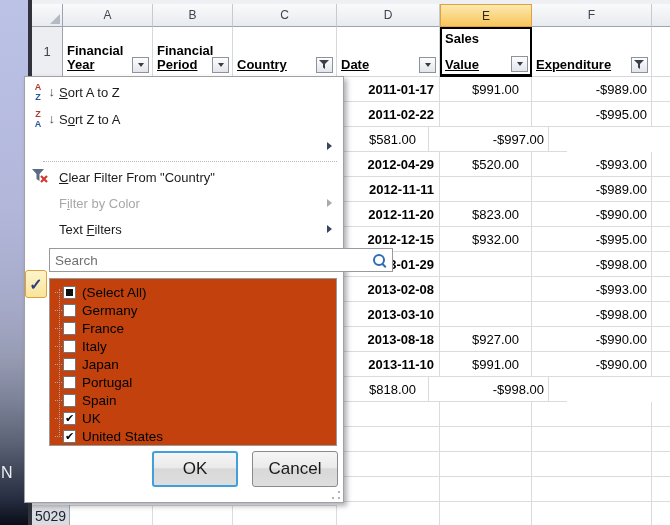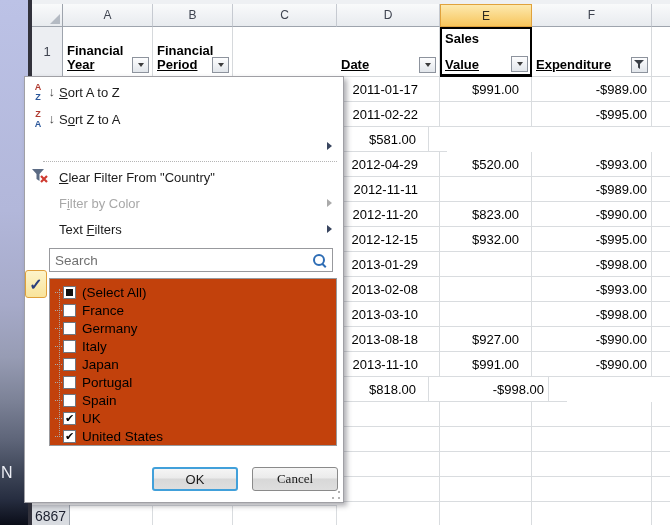--- a/index.html
+++ b/index.html
@@ -42,21 +42,21 @@
     border:1px solid #8d939d;background:linear-gradient(#fdfdfe,#e2e6eb);display:flex;align-items:center;justify-content:center;}
   .dd-tri{width:0;height:0;border-left:3.5px solid transparent;border-right:3.5px solid transparent;border-top:4px solid #3c3c3c;}
   .fn-btn{position:absolute;right:3px;bottom:3px;width:17px;height:16px;box-sizing:border-box;
     border:1px solid #8d939d;background:linear-gradient(#fdfdfe,#e2e6eb);display:flex;align-items:center;justify-content:center;gap:1px;}
 
   
   .grid{position:absolute;left:305px;top:77px;width:333px;}
   .grow{display:flex;height:25px;box-sizing:border-box;}
   .gc{box-sizing:border-box;border-right:1px solid #d9dcdf;border-bottom:1px solid #d9dcdf;
     font-size:13px;color:#000;display:flex;align-items:center;justify-content:flex-end;white-space:nowrap;}
-  .gc.d{width:103px;padding-right:21px;}
+  .gc.d{width:103px;padding-right:5px;font-weight:bold;}
   .gc.s{width:92px;padding-right:12px;}
   .gc.e{width:120px;padding-right:4px;}
   .gc.g{width:18px;border-right:none;}
 
   
   .bot-rowhead{position:absolute;left:0;top:505px;width:38px;height:20px;background:#d9dce1;
     border-right:1px solid #9ea4ad;box-sizing:border-box;text-align:center;font-size:14px;color:#1d2130;padding-top:3px;}
   .bot-cell{position:absolute;top:505px;height:20px;background:#fff;box-sizing:border-box;
     border-top:1px solid #d9dcdf;border-right:1px solid #d9dcdf;}
 
@@ -74,44 +74,44 @@
   .msep{position:absolute;left:18px;right:6px;border-top:1px dotted #b5b5b5;height:0;}
 
   .sort-icon{position:absolute;left:7px;top:50%;margin-top:-10px;width:24px;height:20px;}
   .sort-icon .lt{position:absolute;left:1px;width:10px;font:bold 9px/9px "Liberation Sans",sans-serif;text-align:center;}
   .sort-icon .t{top:0;color:#b03a30;} .sort-icon .b{bottom:1px;color:#2b579a;}
   .sort-icon .ar{position:absolute;right:1px;top:1px;font-size:13px;color:#444;}
 
   .clear-icon{position:absolute;left:7px;top:50%;margin-top:-8px;}
 
   
-  .search-wrap{position:absolute;left:24px;top:171px;width:284px;height:24px;}
+  .search-wrap{position:absolute;left:24px;top:171px;width:344px;height:24px;}
   .search-wrap input{width:100%;height:100%;box-sizing:border-box;border:1px solid #98999d;
     padding:2px 24px 2px 5px;font-family:"Liberation Sans",sans-serif;font-size:13.5px;color:#1e1e1e;outline:none;}
   .search-wrap input::placeholder{color:#707070;opacity:1;}
   .mag{position:absolute;right:8px;top:6px;width:8px;height:8px;border:2px solid #2e6db5;border-radius:50%;}
   .mag::after{content:"";position:absolute;left:8px;top:7px;width:2px;height:5px;background:#2e6db5;transform:rotate(-45deg);}
 
   
   .listbox{position:absolute;left:24px;top:201px;width:288px;height:168px;border:1px solid #98999d;
     box-sizing:border-box;background:#c2410c;overflow:hidden;padding-top:4px;}
   .tree-line{position:absolute;left:9px;top:10px;height:148px;border-left:1px dotted #a9a9a9;}
   .chk-row{display:flex;align-items:center;height:18px;position:relative;}
   .tree-stub{width:7px;border-top:1px dotted #a9a9a9;margin-left:5px;}
   .cb{width:13px;height:13px;box-sizing:border-box;border:1px solid #6f7680;background:#fff;margin-left:1px;
     position:relative;font:bold 11px/11px "DejaVu Sans",sans-serif;text-align:center;color:#000;}
   .cb.mixed::after{content:"";position:absolute;left:2px;top:2px;right:2px;bottom:2px;background:#121212;}
   .lbl{margin-left:6px;font-size:13.5px;color:#000;white-space:nowrap;}
 
   
-  .btn{position:absolute;top:390px;width:86px;height:24px;box-sizing:border-box;border-radius:3px;
+  .btn{position:absolute;top:374px;width:86px;height:36px;box-sizing:border-box;border-radius:3px;
     background:linear-gradient(#f5f5f5,#ebebeb 45%,#d8d8d8 50%,#dedede);border:1px solid #8a8a8a;
-    font-size:13px;color:#1a1a1a;display:flex;align-items:center;justify-content:center;}
+    font-size:17px;color:#1a1a1a;display:flex;align-items:center;justify-content:center;}
   .btn.ok{left:127px;border:2px solid #41a0da;}
-  .btn.cancel{left:227px;font-family:Liberation Serif, serif;}
+  .btn.cancel{left:227px;}
   .grip{position:absolute;right:2px;bottom:2px;}
 
   
   .check-btn{position:absolute;left:25px;top:270px;width:22px;height:28px;box-sizing:border-box;
     border:1px solid #dfa03b;border-radius:3px;background:linear-gradient(#fdf4ca,#f9e49b);
     display:flex;align-items:center;justify-content:center;color:#2c3f7d;font-size:16px;font-weight:bold;z-index:11;}
 </style>
 </head>
 <body>
 
@@ -144,20 +144,28 @@
           <span class="dd-tri"></span>
         </span>
     </div>
     <div class="hcell" style="left:121px;width:80px;">
       <span class="l1">Financial</span>
       <span class="l2">Period</span>
       <span class="dd-btn">
           <span class="dd-tri"></span>
         </span>
     </div>
+    <div class="hcell" style="left:201px;width:104px;">
+      <span class="l2">Country</span>
+      <span class="fn-btn">
+        <svg width="11" height="10">
+            <polygon points="0,0 10,0 6,4 6,9 4,7.5 4,4" fill="#3a3f46"></polygon>
+          </svg>
+      </span>
+    </div>
     <div class="hcell" style="left:305px;width:103px;">
       <span class="l2">Date</span>
       <span class="dd-btn">
           <span class="dd-tri"></span>
         </span>
     </div>
     <div class="hcell active" style="left:408px;width:92px;">
       <span class="l1">Sales</span>
       <span class="l2">Value</span>
       <span class="dd-btn" style="right:2px;bottom:2px;">
@@ -182,20 +190,21 @@
           <span class="gc g"></span>
         </div>
       <div class="grow">
           <span class="gc d">2011-02-22</span>
           <span class="gc s"></span>
           <span class="gc e">-$995.00</span>
           <span class="gc g"></span>
         </div>
       <div class="grow">
           <span class="gc s">$581.00</span>
+          <span class="gc e">-$997.00</span>
           <span class="gc g"></span>
         </div>
       <div class="grow">
           <span class="gc d">2012-04-29</span>
           <span class="gc s">$520.00</span>
           <span class="gc e">-$993.00</span>
           <span class="gc g"></span>
         </div>
       <div class="grow">
           <span class="gc d">2012-11-11</span>
@@ -275,21 +284,21 @@
           <span class="gc g"></span>
         </div>
       <div class="grow">
           <span class="gc d"></span>
           <span class="gc s"></span>
           <span class="gc e"></span>
           <span class="gc g"></span>
         </div>
     </div>
 
-    <div class="bot-rowhead">6867</div>
+    <div class="bot-rowhead">5029</div>
     <div class="bot-cell" style="left:38px;width:83px;"></div>
     <div class="bot-cell" style="left:121px;width:80px;"></div>
     <div class="bot-cell" style="left:201px;width:104px;"></div>
   </div>
 
   <div class="menu">
 
     <div class="mi" style="top:2px;height:27px;">
       <span class="sort-icon">
         <span class="lt t">A</span>
@@ -362,26 +371,26 @@
     <div class="listbox">
       <span class="tree-line"></span>
       <div class="chk-row">
           <span class="tree-stub"></span>
           <span class="cb mixed"></span>
           <span class="lbl">(Select All)</span>
         </div>
       <div class="chk-row">
           <span class="tree-stub"></span>
           <span class="cb"></span>
+          <span class="lbl">Germany</span>
+        </div>
+      <div class="chk-row">
+          <span class="tree-stub"></span>
+          <span class="cb"></span>
           <span class="lbl">France</span>
-        </div>
-      <div class="chk-row">
-          <span class="tree-stub"></span>
-          <span class="cb"></span>
-          <span class="lbl">Germany</span>
         </div>
       <div class="chk-row">
           <span class="tree-stub"></span>
           <span class="cb"></span>
           <span class="lbl">Italy</span>
         </div>
       <div class="chk-row">
           <span class="tree-stub"></span>
           <span class="cb"></span>
           <span class="lbl">Japan</span>

